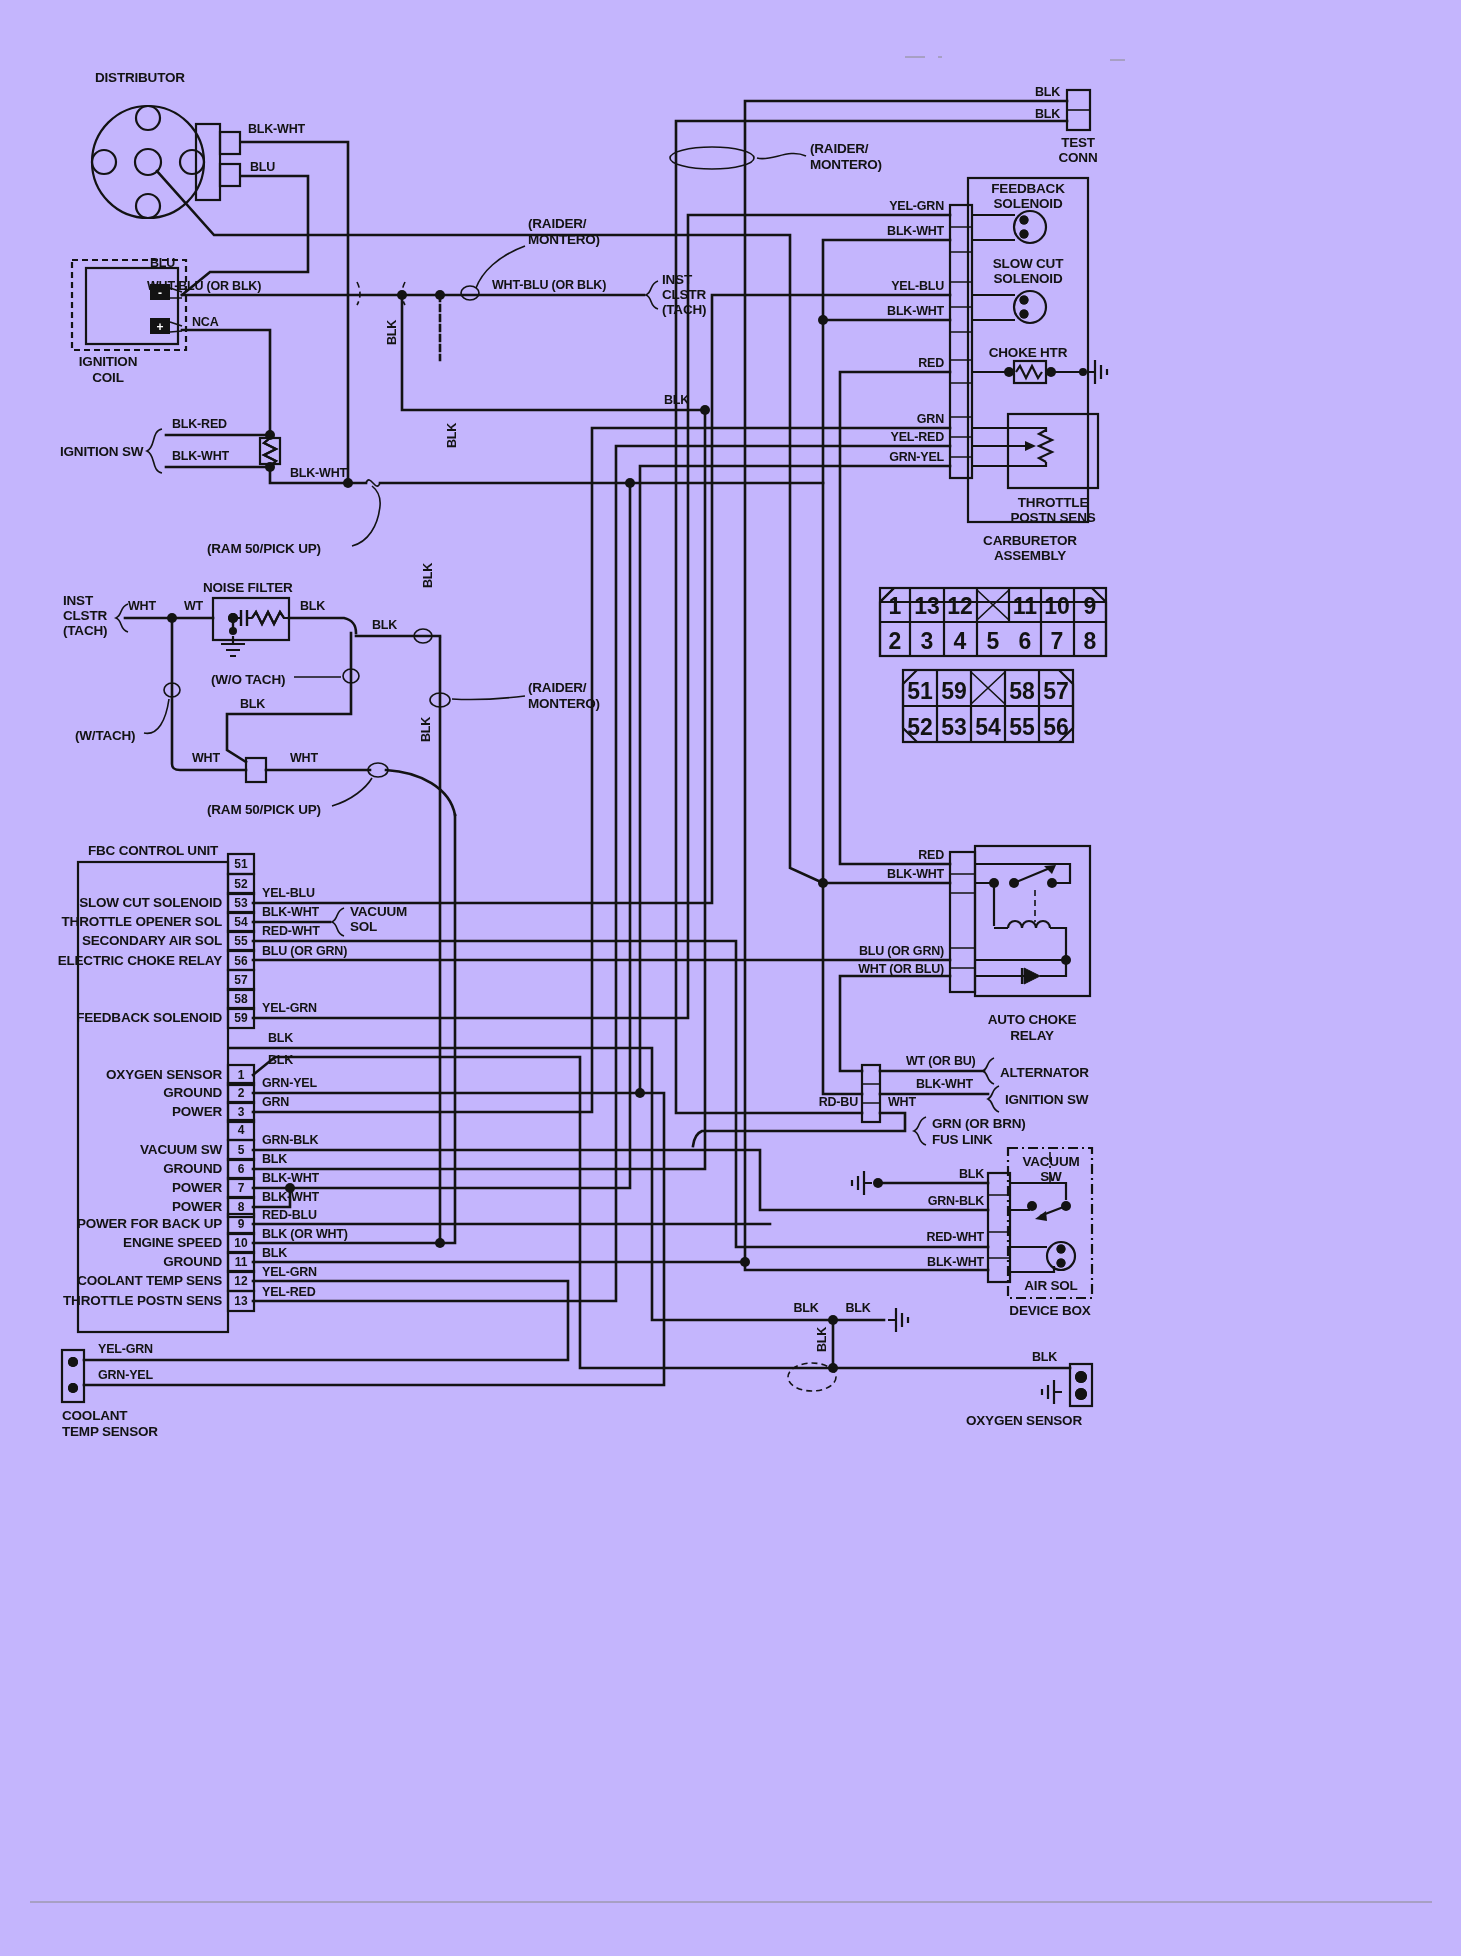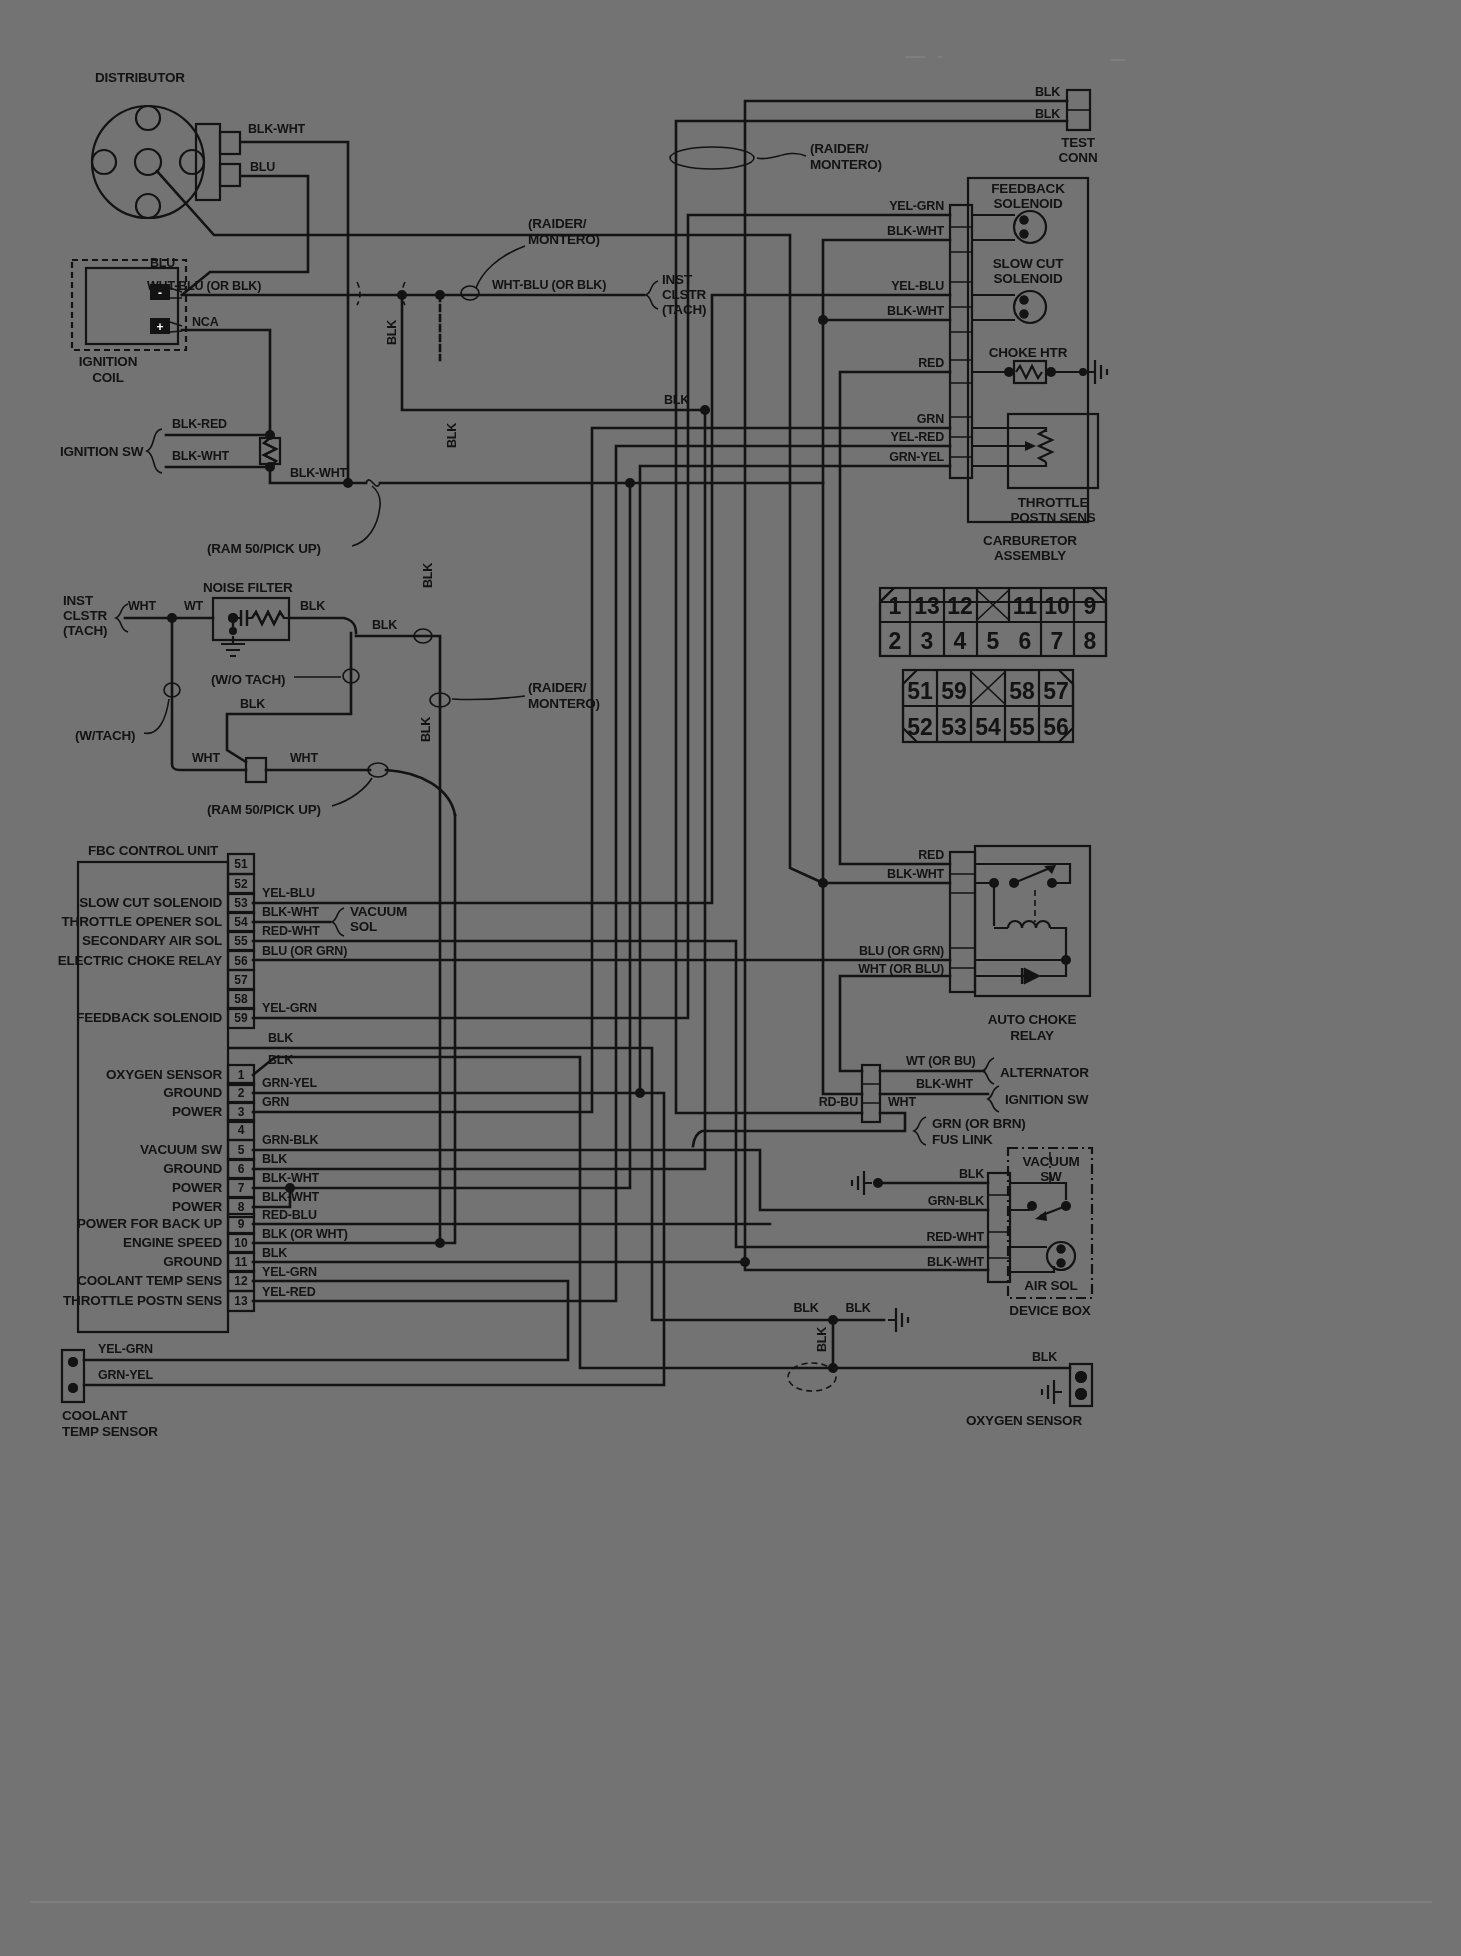--- a/index.html
+++ b/index.html
@@ -1,16 +1,16 @@
 <!DOCTYPE html>
 <html><head>
 <meta charset="utf-8">
 <style>
   html,body{margin:0;padding:0;background:#f6f6f4;}
-  .page{position:relative;width:1461px;height:1956px;background:#737373;margin:0 auto;}
+  .page{position:relative;width:1461px;height:1956px;background:#c4b5fd;margin:0 auto;}
   svg{position:absolute;left:0;top:0;}
   .t{font-family:"Liberation Sans","DejaVu Sans",sans-serif;font-weight:bold;fill:#131313;}
   .s12{font-size:12.5px;letter-spacing:-0.2px;}
   .s13{font-size:13.5px;letter-spacing:-0.2px;}
   .mid{text-anchor:middle;}
   .end{text-anchor:end;}
   .big{font-size:23px;text-anchor:middle;}
   .pin{font-size:12px;text-anchor:middle;}
   .wht{fill:#ffffff;font-size:12px;text-anchor:middle;}
   .w{stroke:#131313;stroke-width:2.6;fill:none;stroke-linecap:square;}

